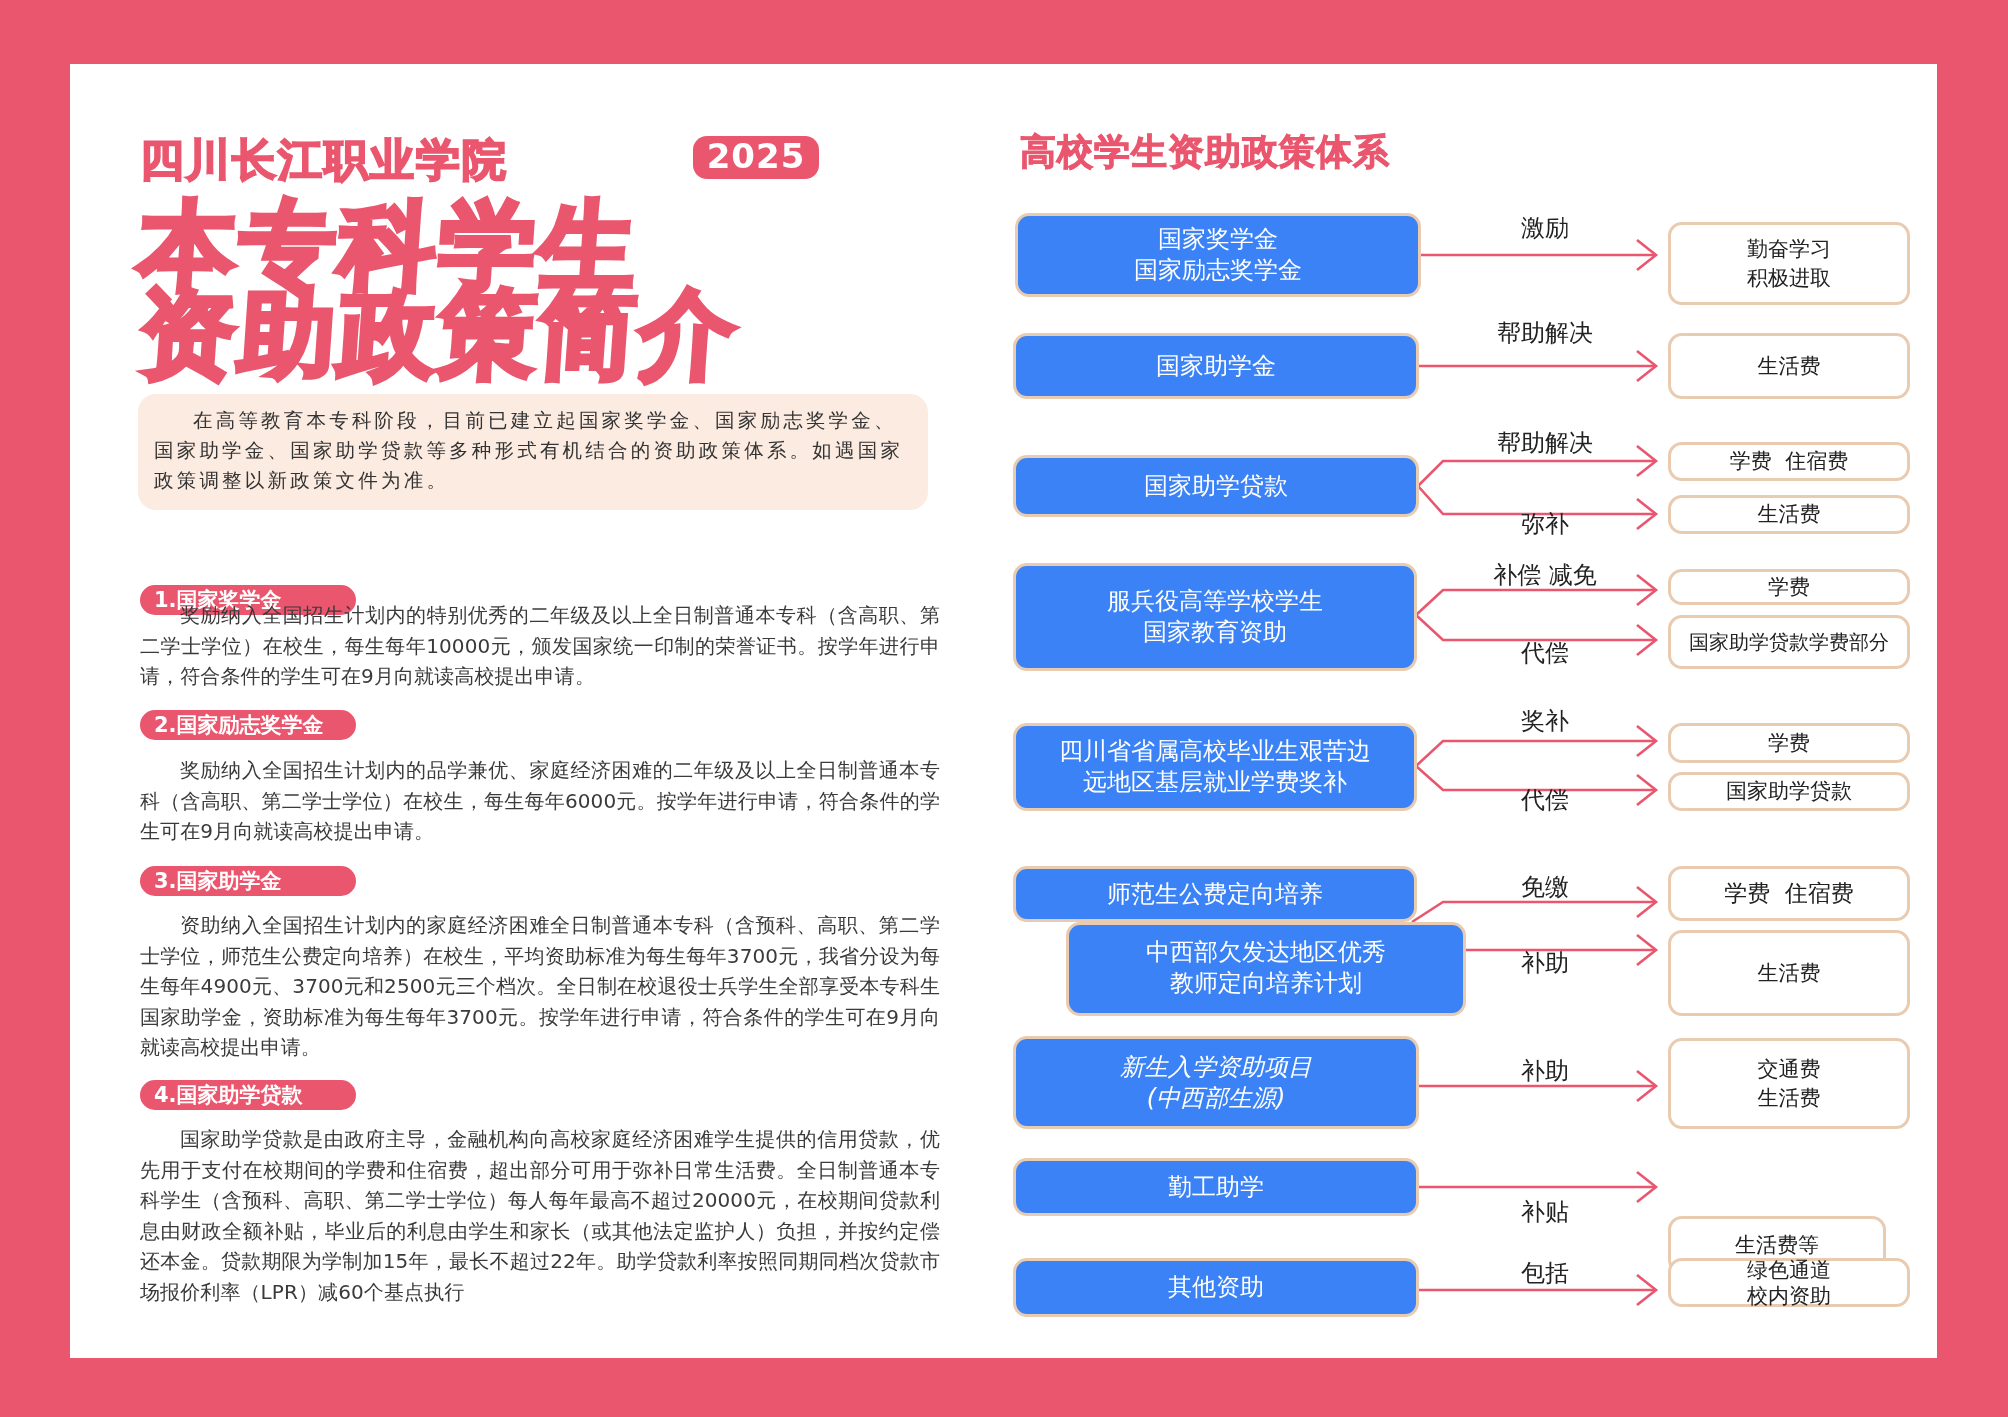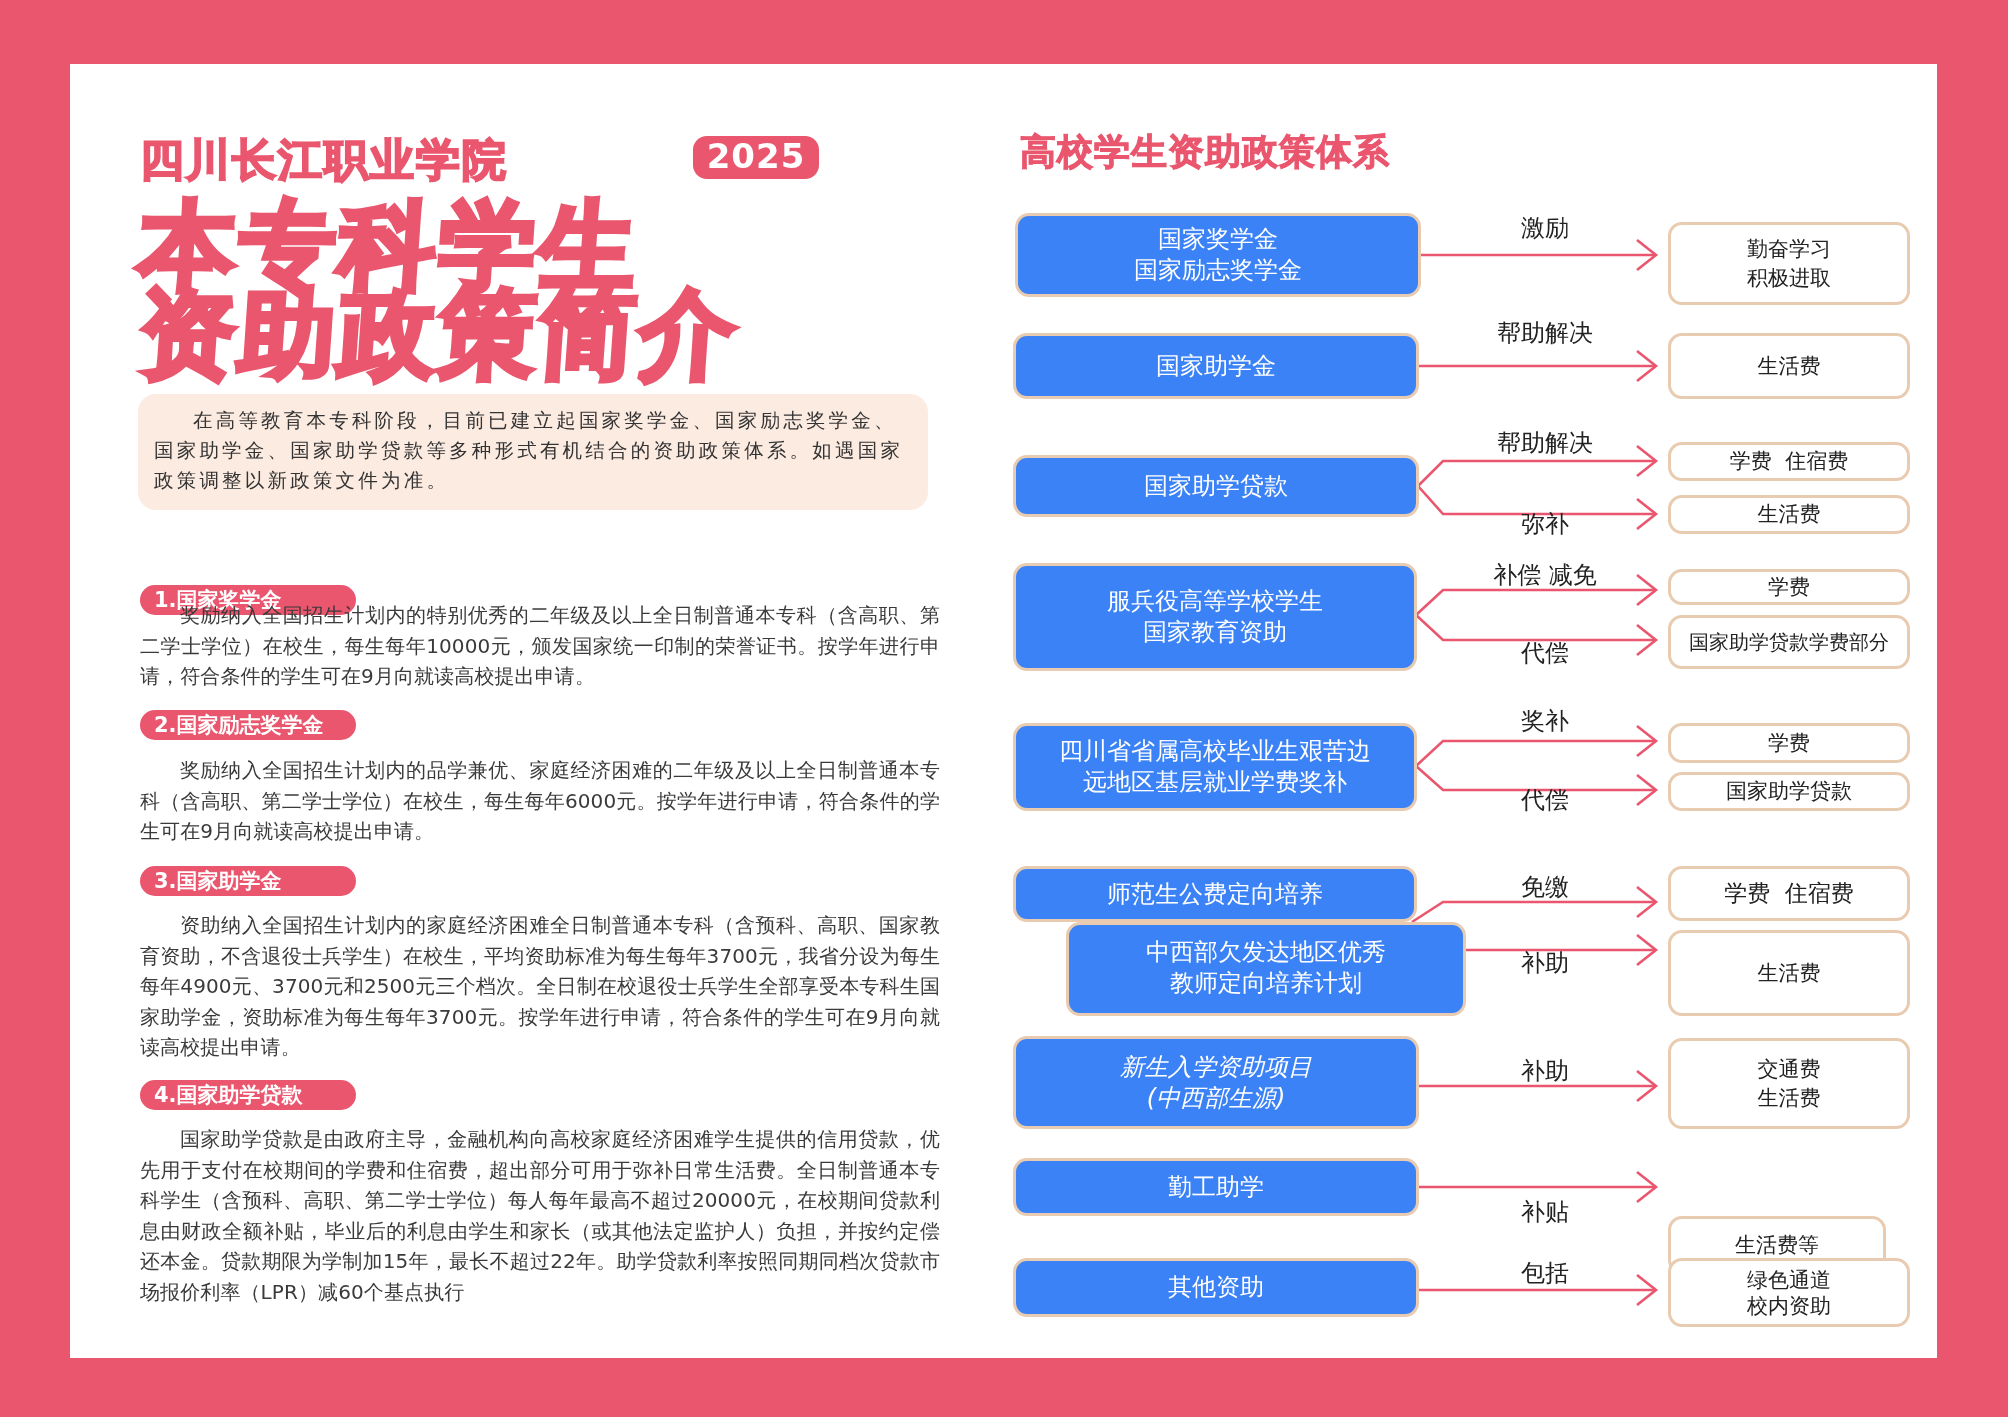--- a/index.html
+++ b/index.html
@@ -82,21 +82,21 @@
 
 <div class="abs intro">在高等教育本专科阶段，目前已建立起国家奖学金、国家励志奖学金、国家助学金、国家助学贷款等多种形式有机结合的资助政策体系。如遇国家政策调整以新政策文件为准。</div>
 
 <div class="abs sec-pill" style="top:585px;width:216px;">1.国家奖学金</div>
 <div class="abs sec-body" style="top:600px;">奖励纳入全国招生计划内的特别优秀的二年级及以上全日制普通本专科（含高职、第二学士学位）在校生，每生每年10000元，颁发国家统一印制的荣誉证书。按学年进行申请，符合条件的学生可在9月向就读高校提出申请。</div>
 
 <div class="abs sec-pill" style="top:710px;width:216px;">2.国家励志奖学金</div>
 <div class="abs sec-body" style="top:755px;">奖励纳入全国招生计划内的品学兼优、家庭经济困难的二年级及以上全日制普通本专科（含高职、第二学士学位）在校生，每生每年6000元。按学年进行申请，符合条件的学生可在9月向就读高校提出申请。</div>
 
 <div class="abs sec-pill" style="top:866px;width:216px;">3.国家助学金</div>
-<div class="abs sec-body" style="top:910px;">资助纳入全国招生计划内的家庭经济困难全日制普通本专科（含预科、高职、国家教育资助，不含退役士兵学生）在校生，平均资助标准为每生每年3700元，我省分设为每生每年4900元、3700元和2500元三个档次。全日制在校退役士兵学生全部享受本专科生国家助学金，资助标准为每生每年3700元。按学年进行申请，符合条件的学生可在9月向就读高校提出申请。</div>
+<div class="abs sec-body" style="top:910px;">资助纳入全国招生计划内的家庭经济困难全日制普通本专科（含预科、高职、第二学士学位，师范生公费定向培养）在校生，平均资助标准为每生每年3700元，我省分设为每生每年4900元、3700元和2500元三个档次。全日制在校退役士兵学生全部享受本专科生国家助学金，资助标准为每生每年3700元。按学年进行申请，符合条件的学生可在9月向就读高校提出申请。</div>
 
 <div class="abs sec-pill" style="top:1080px;width:216px;">4.国家助学贷款</div>
 <div class="abs sec-body" style="top:1124px;">国家助学贷款是由政府主导，金融机构向高校家庭经济困难学生提供的信用贷款，优先用于支付在校期间的学费和住宿费，超出部分可用于弥补日常生活费。全日制普通本专科学生（含预科、高职、第二学士学位）每人每年最高不超过20000元，在校期间贷款利息由财政全额补贴，毕业后的利息由学生和家长（或其他法定监护人）负担，并按约定偿还本金。贷款期限为学制加15年，最长不超过22年。助学贷款利率按照同期同档次贷款市场报价利率（LPR）减60个基点执行</div>
 
 <div class="abs diag-title">高校学生资助政策体系</div>
 
 <svg class="lines" width="2008" height="1417">
   <g fill="none" stroke="#E9566E" stroke-width="2.6" stroke-linejoin="miter">
 
     <path d="M1420 255 H1655"></path>
@@ -203,21 +203,21 @@
 <div class="abs rbox" style="left:1668px;top:930px;width:242px;height:86px;">
   <div>生活费</div>
 </div>
 <div class="abs rbox" style="left:1668px;top:1038px;width:242px;height:91px;align-items:center;">
   <div>交通费</div>
   <div>生活费</div>
 </div>
 <div class="abs rbox" style="left:1668px;top:1216px;width:218px;height:58px;">
   <div>生活费等</div>
 </div>
-<div class="abs rbox" style="left:1668px;top:1258px;width:242px;height:69px;">
+<div class="abs rbox" style="left:1668px;top:1258px;width:242px;height:49px;">
   <div style="line-height:26px">绿色通道</div>
   <div style="line-height:26px">校内资助</div>
 </div>
 
 <div class="abs elabel" style="left:1445px;top:213px;">激励</div>
 <div class="abs elabel" style="left:1445px;top:318px;">帮助解决</div>
 <div class="abs elabel" style="left:1445px;top:428px;">帮助解决</div>
 <div class="abs elabel" style="left:1445px;top:509px;">弥补</div>
 <div class="abs elabel" style="left:1445px;top:560px;">补偿 减免</div>
 <div class="abs elabel" style="left:1445px;top:638px;">代偿</div>

